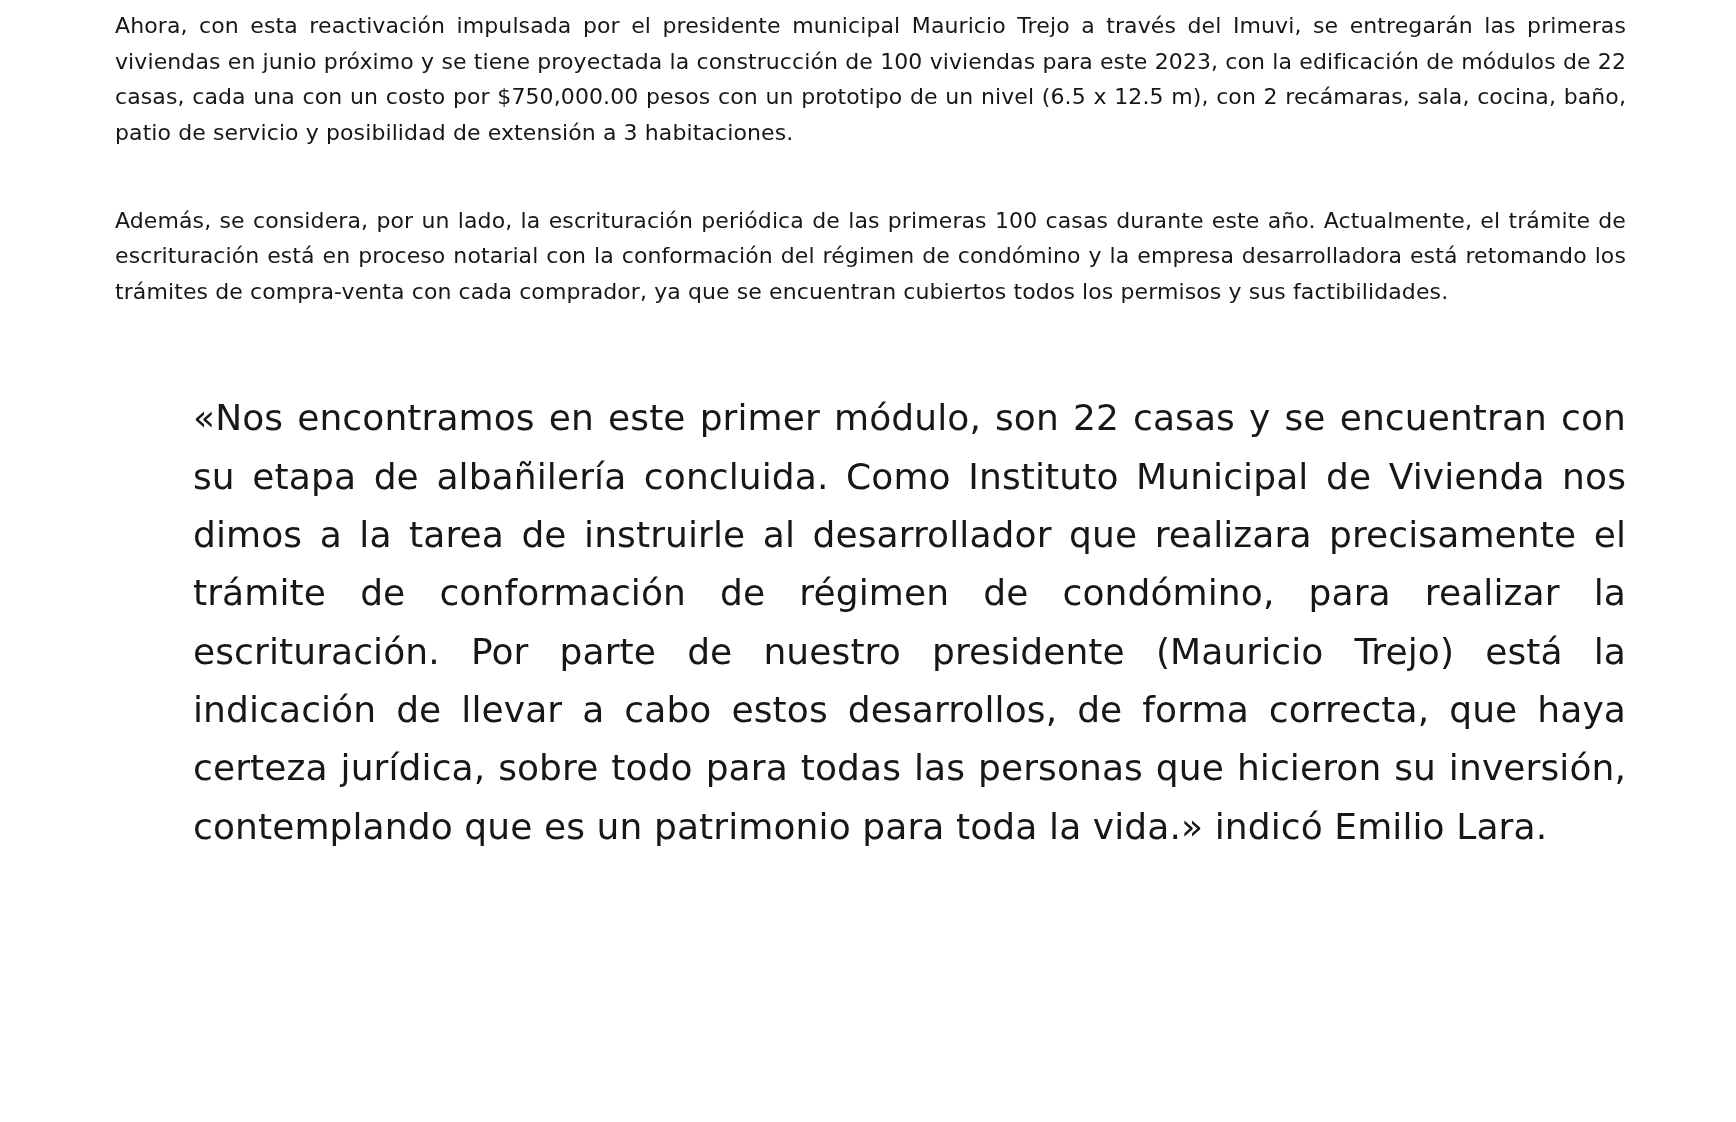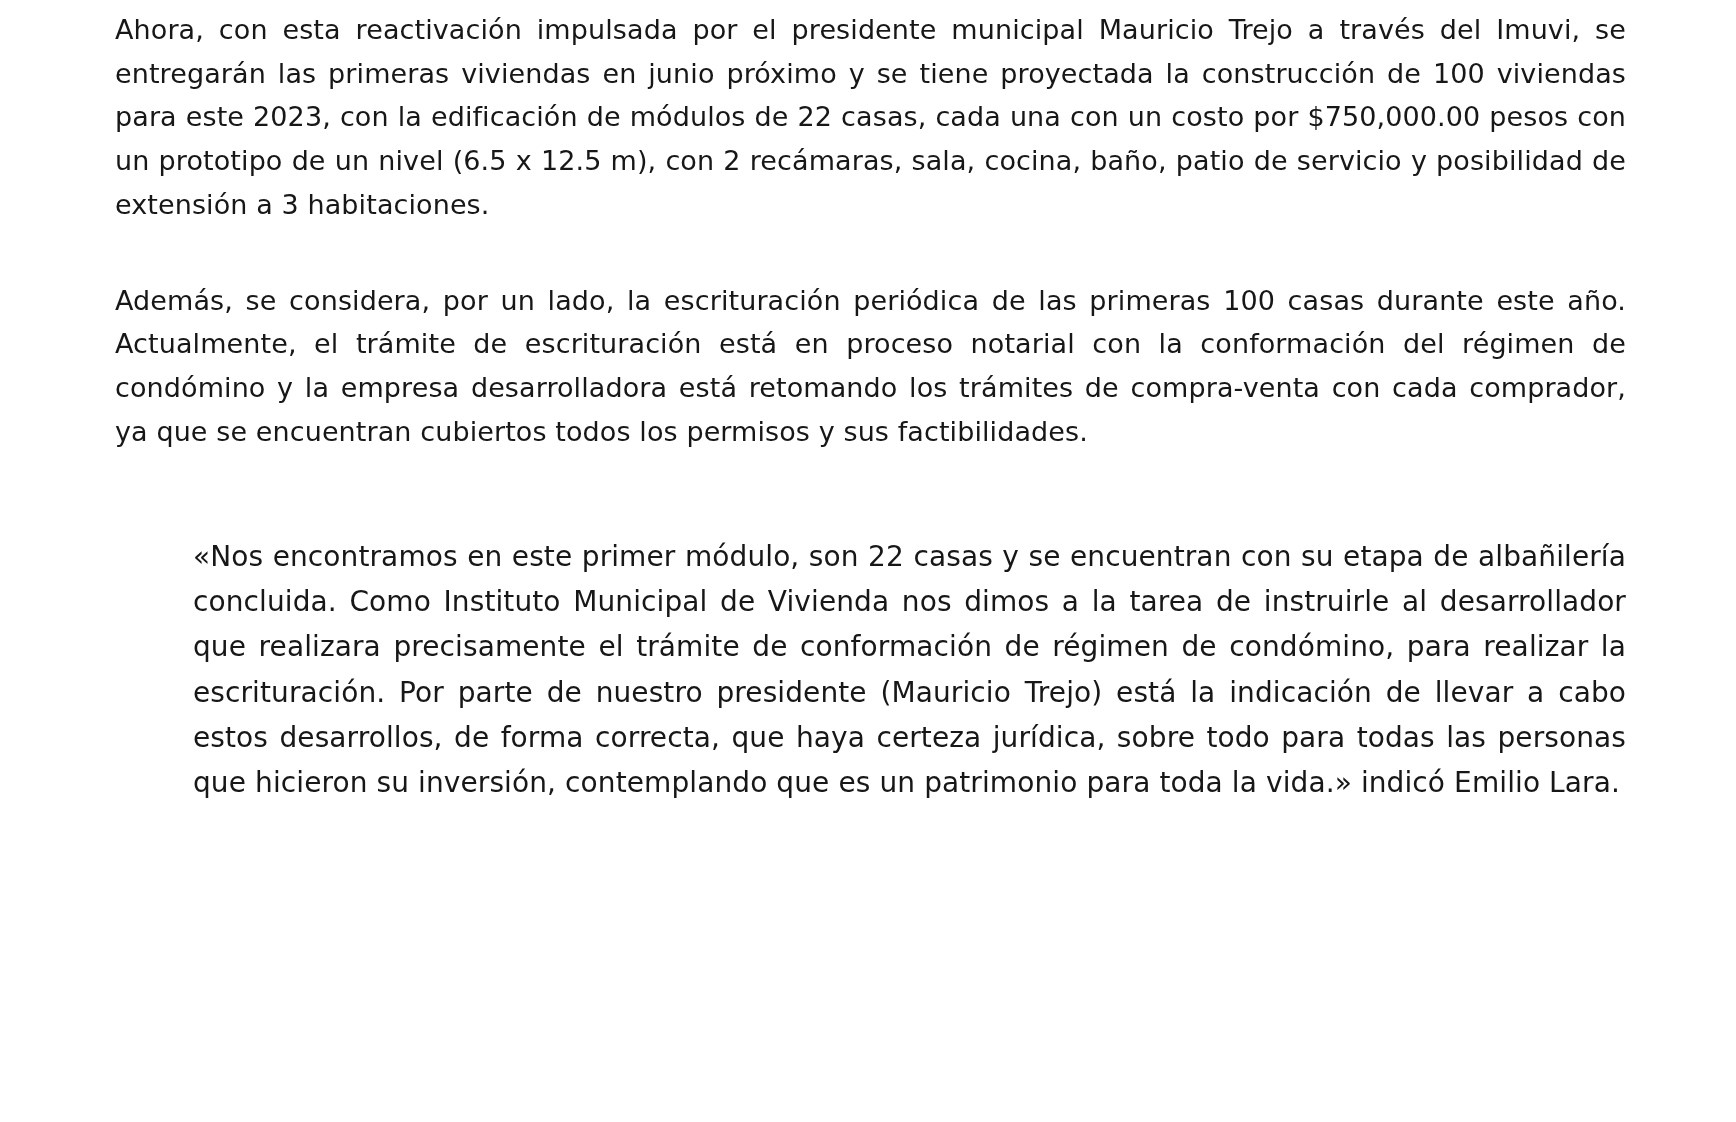--- a/index.html
+++ b/index.html
@@ -14,37 +14,37 @@
     font-family: "DejaVu Sans", sans-serif;
     color: #1a1a1a;
   }
   .article {
     box-sizing: border-box;
     width: 1736px;
     padding: 0px 110px 0 115px;
   }
   .para {
     margin: 0 0 52px 0;
-    font-size: 27px;
+    font-size: 22px;
     line-height: 1.62;
     text-align: justify;
     text-justify: inter-word;
     letter-spacing: 0.1px;
     color: #171717;
   }
   .para:last-child {
     margin-bottom: 0;
   }
   .para.first {
     padding-top: 8px;
   }
   .blockquote {
     margin: 0;
     padding-left: 78px;
-    font-size: 28px;
+    font-size: 36px;
     line-height: 1.62;
     text-align: justify;
     text-justify: inter-word;
     letter-spacing: 0.1px;
     color: #171717;
   }
   .spacer-quote {
     height: 28px;
   }
 </style>

